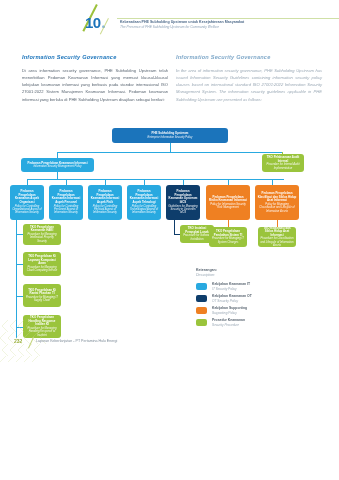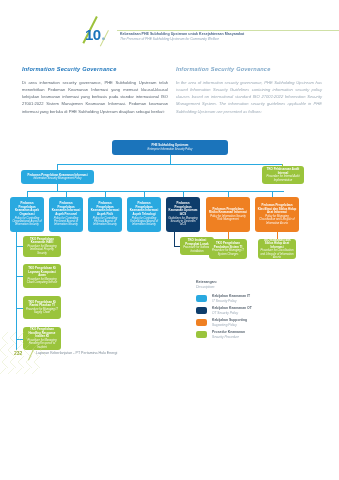--- a/index.html
+++ b/index.html
@@ -3,21 +3,21 @@
 <meta charset="utf-8">
 <style>
   html,body{margin:0;padding:0;}
   body{
     width:339px;height:480px;
     background:#ffffff;
     font-family:"Liberation Sans", sans-serif;
     overflow:hidden;
     position:relative;
   }
-  .page{position:relative;width:339px;height:366px;margin-top:12px;}
+  .page{position:relative;width:339px;height:366px;}
 
   
   .header{position:absolute;left:0;top:0;width:339px;height:44px;}
   .hdr-num{
     position:absolute;left:85px;top:14px;
     font-size:15px;font-weight:bold;color:#1b74bb;letter-spacing:-0.5px;
   }
   .hdr-sup{
     position:absolute;left:102px;top:25px;
     font-size:3.4px;color:#1b74bb;

